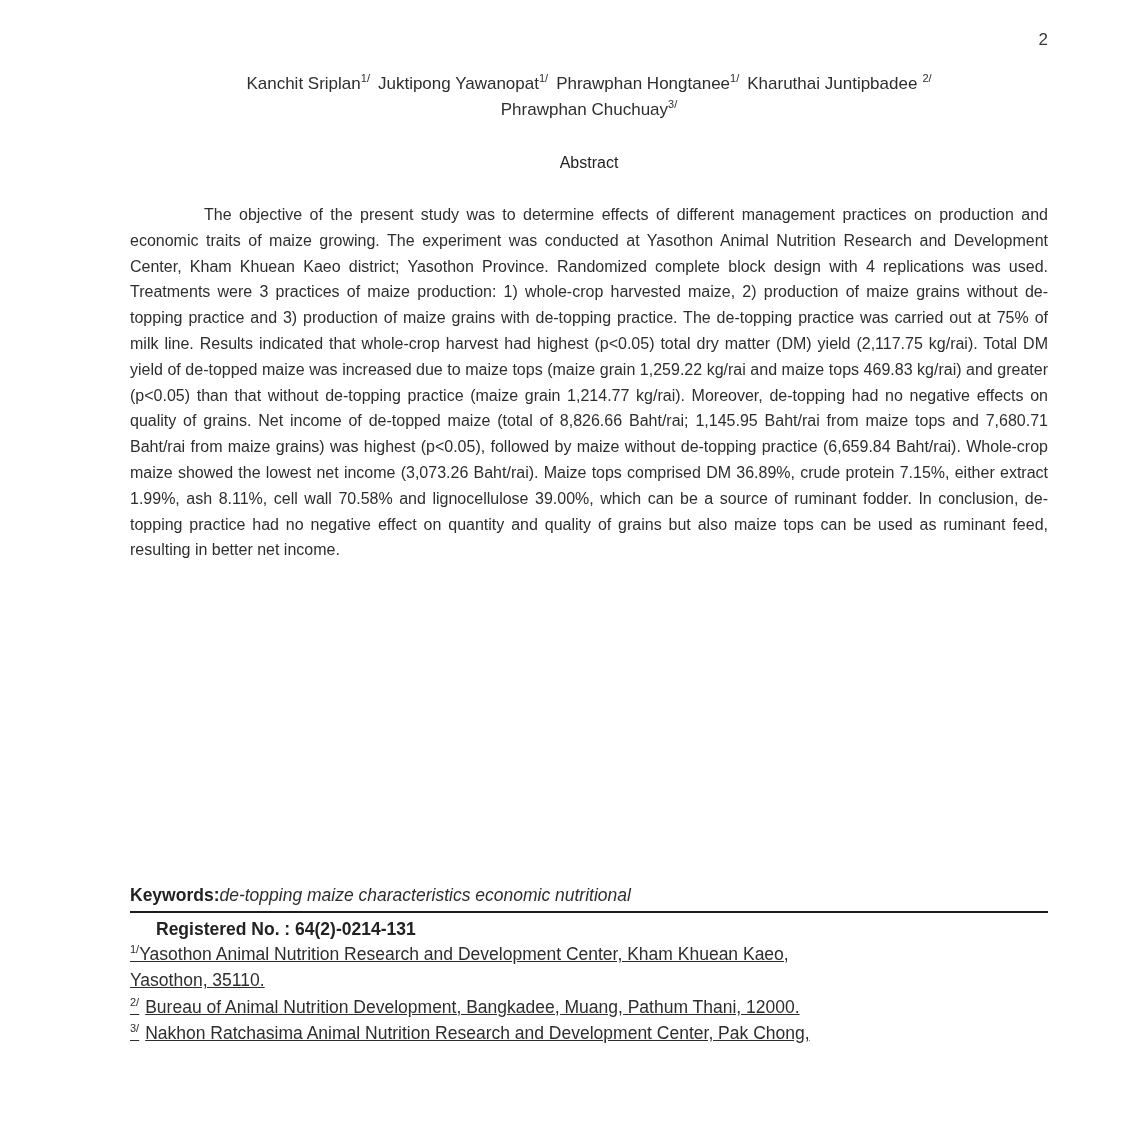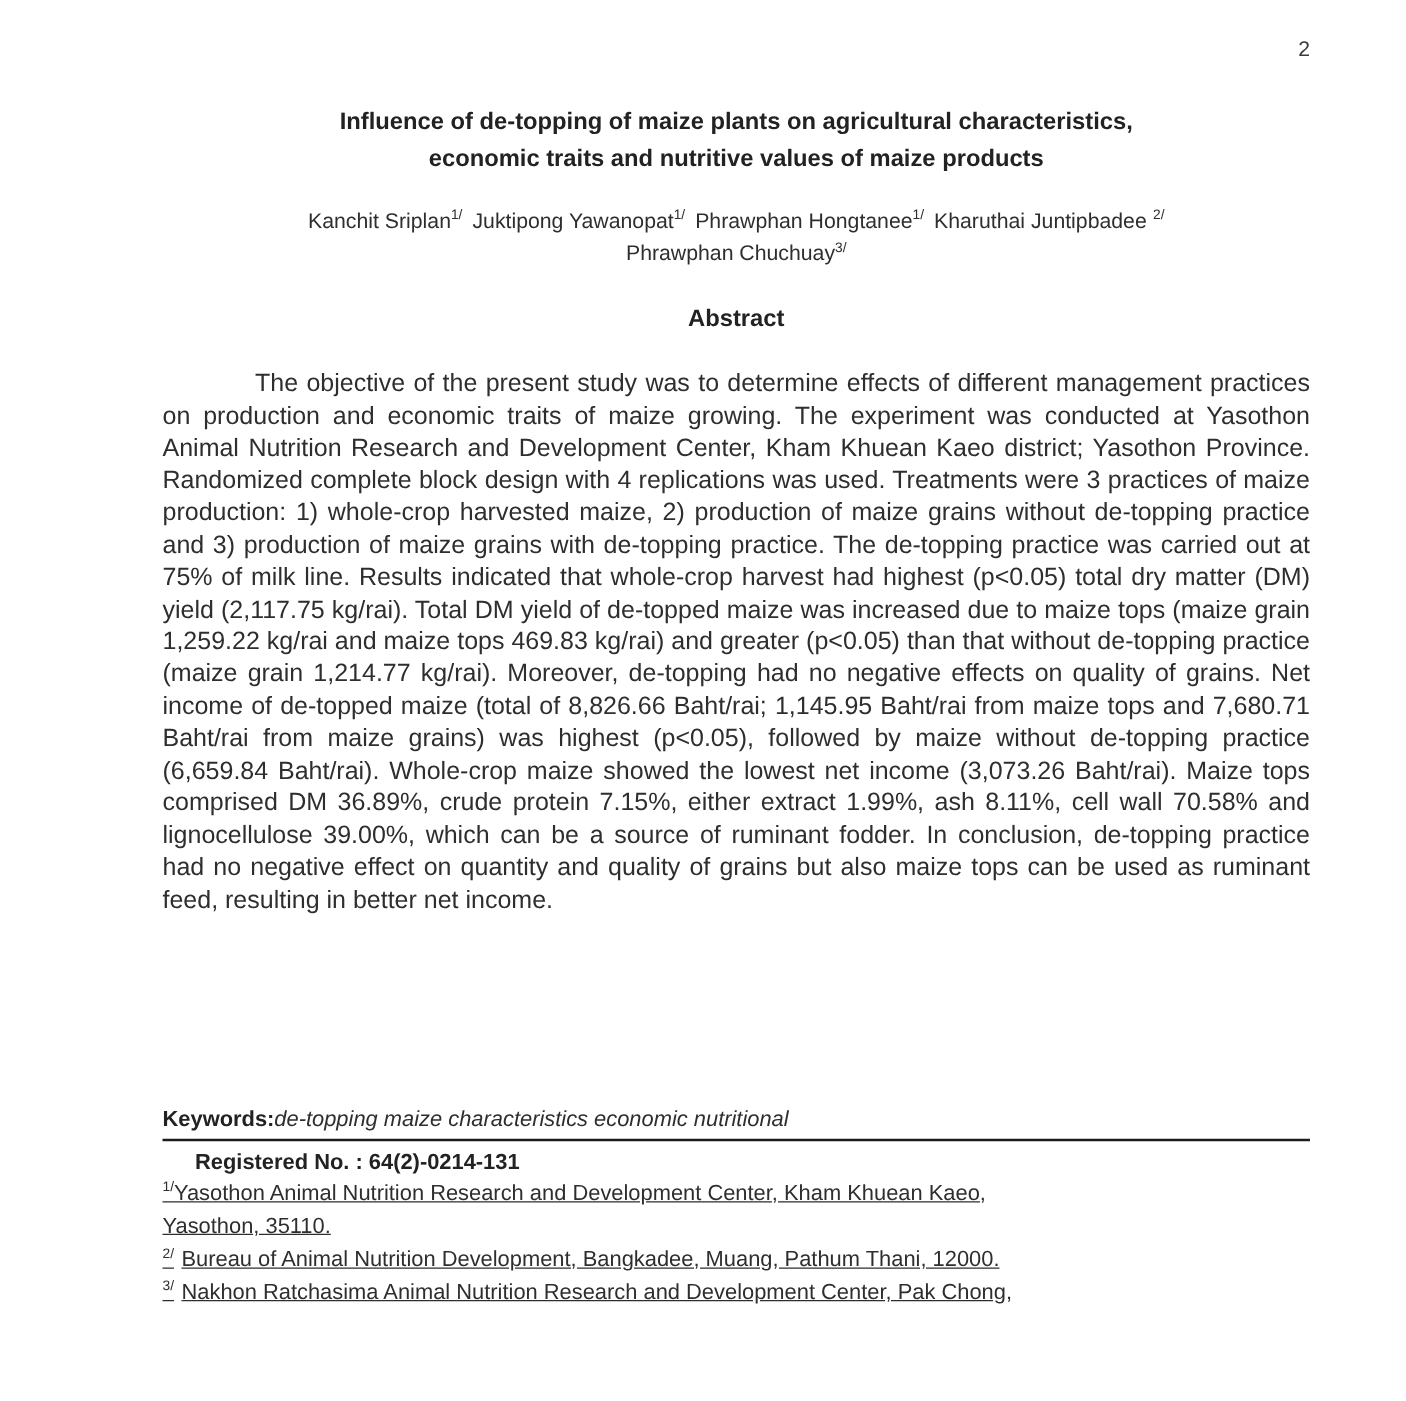--- a/index.html
+++ b/index.html
@@ -45,28 +45,28 @@
   .authors .author + .author { margin-left: 8px; }
   sup.aff {
     font-size: 11px;
     line-height: 0;
     vertical-align: super;
   }
   sup.aff.spaced { margin-left: 5px; }
   .abstract-heading {
     margin-top: 27px;
     text-align: center;
-    font-size: 19px;
-    font-weight: bold;
+    font-size: 16px;
+    font-weight: normal;
     line-height: 26px;
     color: #222222;
   }
   .abstract-body {
     margin-top: 26px;
-    font-size: 20px;
+    font-size: 16px;
     line-height: 25.8px;
     text-align: justify;
     text-indent: 74px;
     color: #2e2e2e;
   }
   .bottom-section {
     position: absolute;
     top: 884px;
     left: 0;
     width: 100%;
@@ -104,24 +104,20 @@
   sup.fn-marker.spaced { margin-right: 6px; }
 </style>
 </head>
 <body>
 
 <div class="page">
   <div class="content">
 
     <div class="page-number">2</div>
 
-    <div class="title">
-      <div>Influence of de-topping of maize plants on agricultural characteristics,</div>
-      <div>economic traits and nutritive values of maize products</div>
-    </div>
 
     <div class="authors">
       <div><span class="author"><span>Kanchit Sriplan</span><sup class="aff">1/</sup></span><span class="author"><span>Juktipong Yawanopat</span><sup class="aff">1/</sup></span><span class="author"><span>Phrawphan Hongtanee</span><sup class="aff">1/</sup></span><span class="author"><span>Kharuthai Juntipbadee</span><sup class="aff spaced">2/</sup></span></div>
       <div><span class="author"><span>Phrawphan Chuchuay</span><sup class="aff">3/</sup></span></div>
     </div>
 
     <div class="abstract-heading">Abstract</div>
 
     <p class="abstract-body">The objective of the present study was to determine effects of different management practices on production and economic traits of maize growing. The experiment was conducted at Yasothon Animal Nutrition Research and Development Center, Kham Khuean Kaeo district; Yasothon Province. Randomized complete block design with 4 replications was used. Treatments were 3 practices of maize production: 1) whole-crop harvested maize, 2) production of maize grains without de-topping practice and 3) production of maize grains with de-topping practice. The de-topping practice was carried out at 75% of milk line. Results indicated that whole-crop harvest had highest (p&lt;0.05) total dry matter (DM) yield (2,117.75 kg/rai). Total DM yield of de-topped maize was increased due to maize tops (maize grain 1,259.22 kg/rai and maize tops 469.83 kg/rai) and greater (p&lt;0.05) than that without de-topping practice (maize grain 1,214.77 kg/rai). Moreover, de-topping had no negative effects on quality of grains. Net income of de-topped maize (total of 8,826.66 Baht/rai; 1,145.95 Baht/rai from maize tops and 7,680.71 Baht/rai from maize grains) was highest (p&lt;0.05), followed by maize without de-topping practice (6,659.84 Baht/rai). Whole-crop maize showed the lowest net income (3,073.26 Baht/rai). Maize tops comprised DM 36.89%, crude protein 7.15%, either extract 1.99%, ash 8.11%, cell wall 70.58% and lignocellulose 39.00%, which can be a source of ruminant fodder. In conclusion, de-topping practice had no negative effect on quantity and quality of grains but also maize tops can be used as ruminant feed, resulting in better net income.</p>
 

